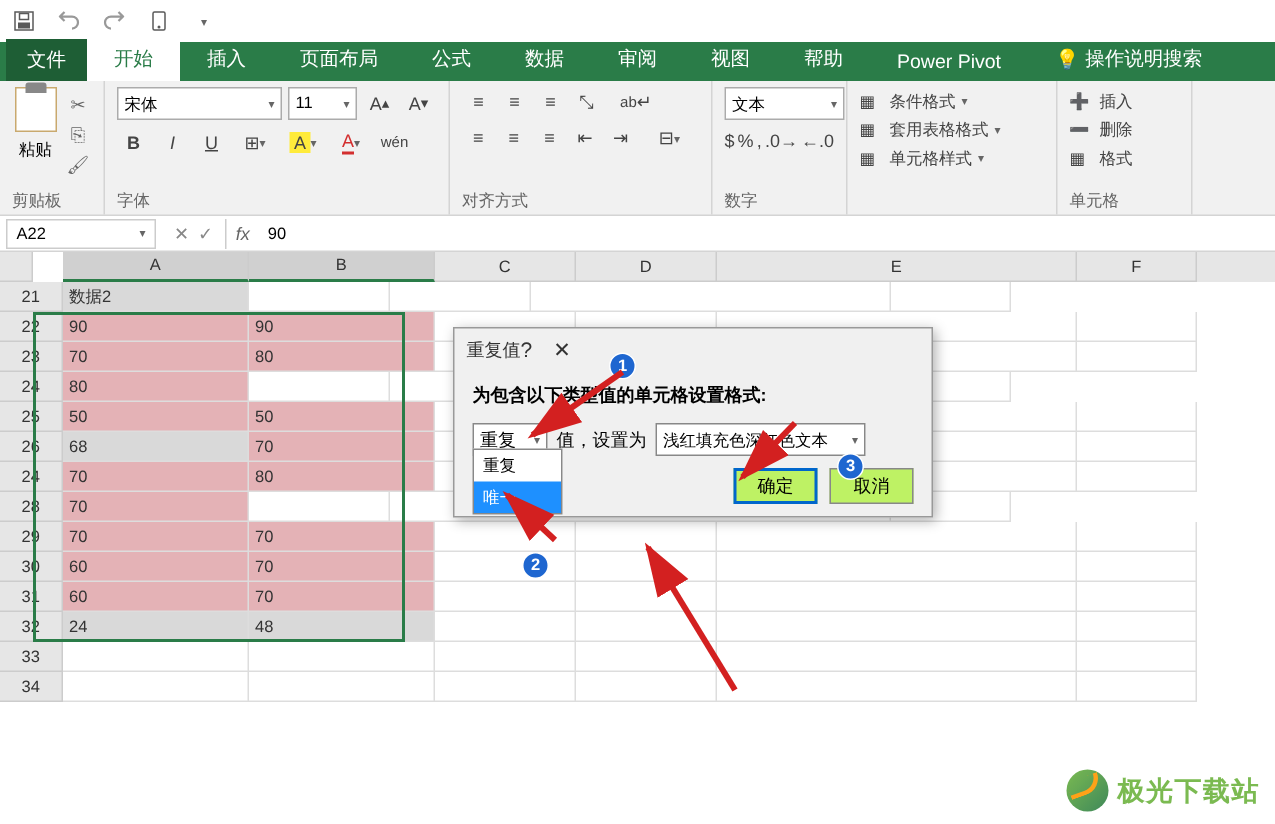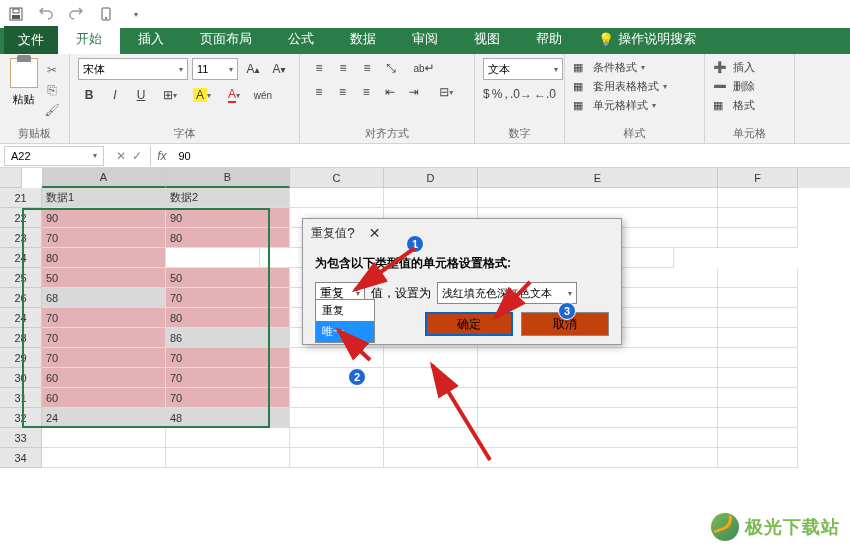--- a/index.html
+++ b/index.html
@@ -8,21 +8,21 @@
 .qa-icons{display:flex;gap:14px;align-items:center}
 .qa-icon{width:16px;height:16px;display:flex;align-items:center;justify-content:center;color:#595959}
 .titlebar-title{flex:1;text-align:center;color:#888;font-size:12px}
 .ribbon-tabs{height:26px;background:#2a7c48;display:flex;align-items:flex-end;padding-left:4px;color:#fff}
 .tab{padding:6px 18px;cursor:pointer;font-size:13px}
 .tab.active{background:#fff;color:#2a7c48}
 .tab-file{background:#1e5e35;padding:5px 14px}
 .tab-help{display:flex;align-items:center;gap:4px}
 .ribbon{height:90px;background:#f1f1f1;border-bottom:1px solid #d4d4d4;display:flex}
 .ribbon-group{border-right:1px solid #d4d4d4;padding:4px 8px 2px;display:flex;flex-direction:column;justify-content:space-between}
-.group-label{text-align:center;font-size:11px;color:#666;padding-top:2px}
+.group-label{text-align:left;font-size:11px;color:#666;padding-top:2px}
 .clipboard-grp{width:70px}
 .paste-btn{display:flex;flex-direction:column;align-items:center;width:36px}
 .paste-icon{width:28px;height:30px;background:#fff;border:1px solid #c9a96e;position:relative}
 .paste-clip{position:absolute;top:-4px;left:6px;width:14px;height:7px;background:#888;border-radius:2px 2px 0 0}
 .clipboard-top{display:flex;gap:4px}
 .clip-side{display:flex;flex-direction:column;gap:4px;padding-top:4px}
 .mini-icon{width:18px;height:16px;display:flex;align-items:center;justify-content:center;color:#666}
 .font-grp{width:230px}
 .font-row{display:flex;gap:4px;align-items:center;margin-bottom:4px}
 .font-name{width:110px;height:22px;border:1px solid #ababab;background:#fff;padding:0 4px;font-size:11px;display:flex;align-items:center;justify-content:space-between}
@@ -63,21 +63,21 @@
 .dlg-close{display:flex;gap:14px;font-size:14px}
 .dlg-body{padding:8px 12px}
 .dlg-label{font-weight:bold;margin-bottom:10px}
 .dlg-row{display:flex;align-items:center;gap:6px;margin-bottom:8px}
 .dlg-select{width:50px;height:22px;border:1px solid #888;background:#fff;padding:0 4px;display:flex;align-items:center;justify-content:space-between}
 .dlg-select2{width:140px;height:22px;border:1px solid #888;background:#fff;padding:0 4px;display:flex;align-items:center;justify-content:space-between;font-size:11px}
 .dlg-dropdown{position:absolute;background:#fff;border:1px solid #888;width:60px}
 .dd-item{padding:3px 6px;font-size:11px}
 .dd-item.hover{background:#1e90ff;color:#fff}
 .dlg-btns{display:flex;gap:8px;justify-content:flex-end;margin-top:4px}
-.dlg-btn{width:88px;height:24px;border:1px solid #888;background:#c2410c;display:flex;align-items:center;justify-content:center;cursor:pointer}
+.dlg-btn{width:56px;height:24px;border:1px solid #888;background:#bef264;display:flex;align-items:center;justify-content:center;cursor:pointer}
 .dlg-btn.primary{border:2px solid #0066cc}
 .num-badge{position:absolute;width:18px;height:18px;border-radius:50%;background:#1e66d0;color:#fff;border:1px solid #fff;display:flex;align-items:center;justify-content:center;font-size:11px;font-weight:bold}
 .red-arrow{position:absolute;pointer-events:none}
 .watermark{position:absolute;right:10px;bottom:8px;display:flex;align-items:center;gap:6px;opacity:0.9}
 .wm-icon{width:28px;height:28px;border-radius:50%;background:linear-gradient(135deg,#6db33f,#2a7c48);position:relative}
 .wm-swoosh{position:absolute;width:22px;height:12px;border:3px solid #ff9800;border-top:none;border-left:none;border-radius:0 0 14px 0;top:5px;left:1px;transform:rotate(-20deg)}
 .wm-text{font-size:18px;color:#6db33f;font-weight:bold;letter-spacing:1px}
 .chev{font-size:8px;color:#666}
 .corner{width:22px;height:20px;background:#e6e6e6;border-right:1px solid #ccc;border-bottom:1px solid #ccc}
 </style>
@@ -116,20 +116,21 @@
 <div class="ribbon-tabs">
   <div class="tab tab-file">文件</div>
   <div class="tab active">开始</div>
   <div class="tab">插入</div>
   <div class="tab">页面布局</div>
   <div class="tab">公式</div>
   <div class="tab">数据</div>
   <div class="tab">审阅</div>
   <div class="tab">视图</div>
   <div class="tab">帮助</div>
+  <div class="tab">Power Pivot</div>
   <div class="tab tab-help">
       <span>💡</span>
       <span>操作说明搜索</span>
     </div>
 </div>
 
 <div class="ribbon">
   <div class="ribbon-group clipboard-grp">
     <div class="clipboard-top">
       <div class="paste-btn">
@@ -231,21 +232,20 @@
           <span class="style-icon">▦</span>
           <span>套用表格格式</span>
           <span class="chev">▾</span>
         </div>
       <div class="style-item">
           <span class="style-icon">▦</span>
           <span>单元格样式</span>
           <span class="chev">▾</span>
         </div>
     </div>
-    <div class="group-label">样式</div>
   </div>
 
   <div class="ribbon-group cell-grp">
     <div>
       <div class="style-item">
           <span class="style-icon">➕</span>
           <span>插入</span>
         </div>
       <div class="style-item">
           <span class="style-icon">➖</span>
@@ -297,21 +297,20 @@
     <div class="col-hdrs" id="colhdrs">
         <div class="col-hdr sel" style="width: 124px;">A</div>
         <div class="col-hdr sel" style="width: 124px;">B</div>
         <div class="col-hdr" style="width: 94px;">C</div>
         <div class="col-hdr" style="width: 94px;">D</div>
         <div class="col-hdr" style="width: 240px;">E</div>
         <div class="col-hdr" style="width: 80px;">F</div>
       </div>
     <div class="grid-rows" id="gridrows">
         <div class="grid-row">
-          <div class="cell cA sel">数据1</div>
           <div class="cell cB sel">数据2</div>
           <div class="cell cC"></div>
           <div class="cell cD"></div>
           <div class="cell cE"></div>
           <div class="cell cF"></div>
         </div>
         <div class="grid-row">
           <div class="cell cA dup">90</div>
           <div class="cell cB dup">90</div>
           <div class="cell cC"></div>
@@ -353,21 +352,20 @@
         <div class="grid-row">
           <div class="cell cA dup">70</div>
           <div class="cell cB dup">80</div>
           <div class="cell cC"></div>
           <div class="cell cD"></div>
           <div class="cell cE"></div>
           <div class="cell cF"></div>
         </div>
         <div class="grid-row">
           <div class="cell cA dup">70</div>
-          <div class="cell cB sel">86</div>
           <div class="cell cC"></div>
           <div class="cell cD"></div>
           <div class="cell cE"></div>
           <div class="cell cF"></div>
         </div>
         <div class="grid-row">
           <div class="cell cA dup">70</div>
           <div class="cell cB dup">70</div>
           <div class="cell cC"></div>
           <div class="cell cD"></div>

